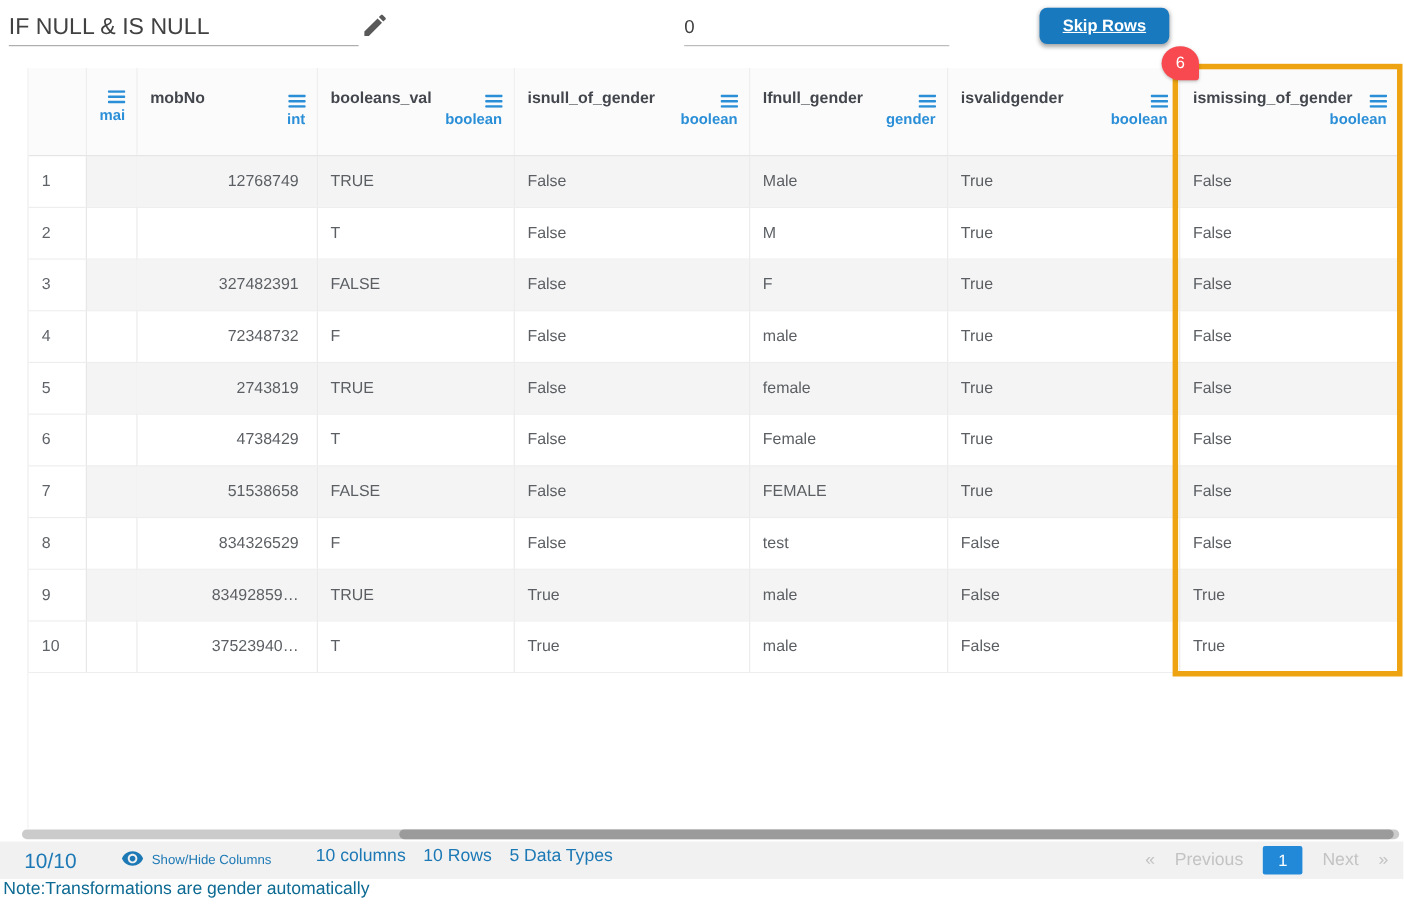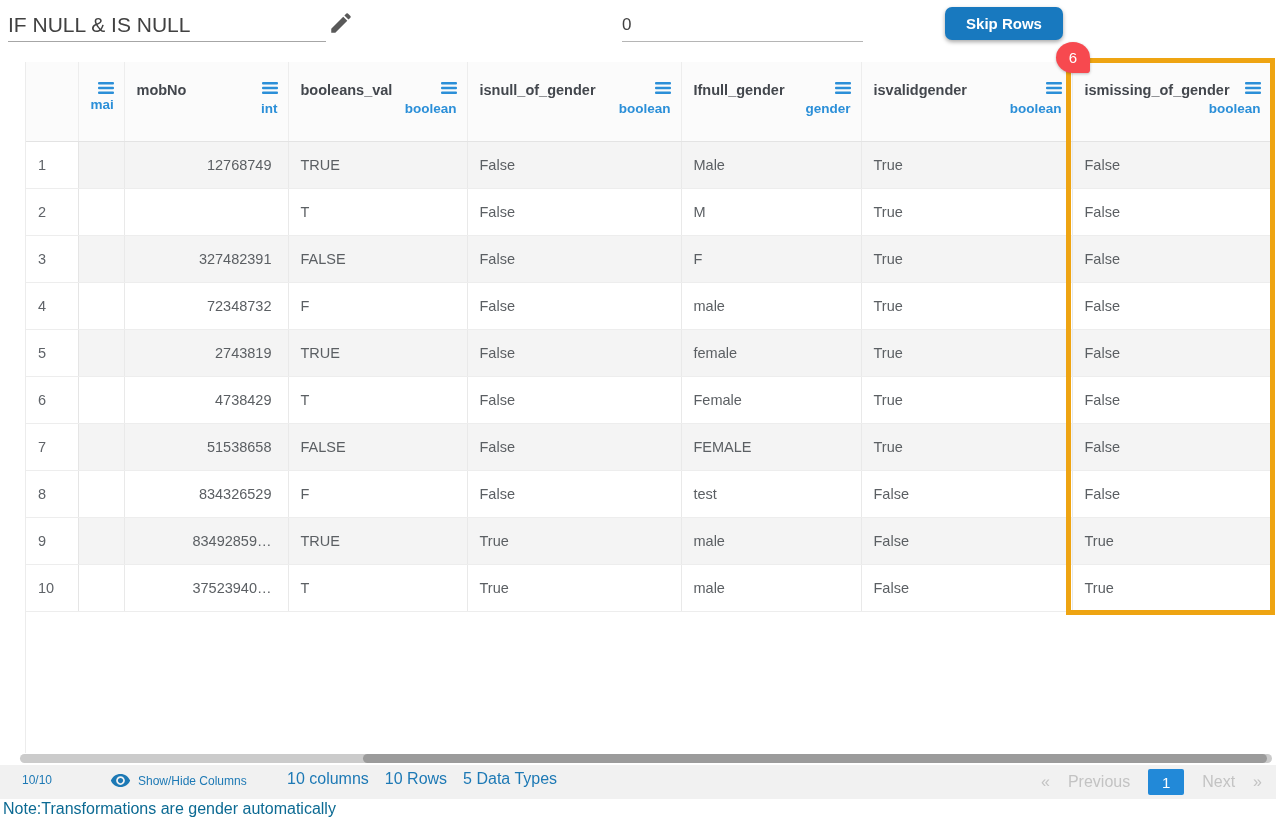--- a/index.html
+++ b/index.html
@@ -18,29 +18,30 @@
   .skip-input {
     position:absolute; left:622px; top:8px; width:241px; height:34px;
     border:none; border-bottom:1px solid #b5b5b5; outline:none;
     font-family:"Liberation Sans",sans-serif; font-size:17px; color:#414141; background:transparent;
   }
   .skip-btn {
     position:absolute; left:945px; top:7px; width:118px; height:33px;
     background:var(--button-blue,#1879bf); color:#fff; border:none; border-radius:7px;
     font-family:"Liberation Sans",sans-serif; font-size:15px; font-weight:bold; cursor:pointer;
     box-shadow:0 2px 4px rgba(0,0,0,0.35);
+    text-decoration:underline;
   }
 
   
   .grid-wrap { position:absolute; left:25px; top:62px; width:1245px;
                border-left:1px solid #ececec; background:#fff; }
   table { border-collapse:collapse; table-layout:fixed; width:1245px; }
   th { background:#fbfbfb; border-right:1px solid #ededed; border-bottom:1px solid #e3e3e3;
        height:79px; vertical-align:top; padding:20px 10px 0 12px; }
-  .h-top { display:flex; align-items:flex-start; justify-content:space-between; }
+  .h-top { display:flex; align-items:flex-end; justify-content:space-between; }
   .h-name { font-size:14.5px; color:#43474d; white-space:nowrap; overflow:hidden; }
   .h-menu { flex:0 0 auto; margin-left:4px; cursor:pointer; }
   .h-menu svg { display:block; }
   .h-type { text-align:right; font-size:13.5px; color:var(--type-blue,#2b8fd8); margin-top:3px;
             white-space:nowrap; overflow:hidden; }
   td { height:47px; vertical-align:middle; font-size:14.5px; color:#5b5f63;
        border-right:1px solid #e9e9e9; border-bottom:1px solid #ededed;
        padding:0 12px; white-space:nowrap; overflow:hidden; }
   tr.odd td { background:#f4f4f4; }
   tr.even td { background:#ffffff; }
@@ -57,21 +58,21 @@
                  box-shadow:0 1px 3px rgba(0,0,0,0.25); }
 
   
   .hscroll-track { position:absolute; left:20px; top:754px; width:1252px; height:9px;
                    background:#cbcbcb; border-radius:5px; }
   .hscroll-thumb { position:absolute; left:343px; top:0; width:904px; height:9px;
                    background:#9b9b9b; border-radius:5px; cursor:pointer; }
 
   
   .footer-bar { position:absolute; left:0; top:765px; width:1276px; height:34px; background:#f1f1f1; }
-  .footer-bar .count { position:absolute; left:22px; top:8px; font-size:12px; color:var(--link-blue,#1d79b5); }
+  .footer-bar .count { position:absolute; left:22px; top:8px; font-size:19px; color:var(--link-blue,#1d79b5); }
   .showhide { position:absolute; left:110px; top:5px; display:flex; align-items:center; gap:7px;
               color:var(--link-blue,#1d79b5); font-size:12px; cursor:pointer; }
   .showhide svg { width:21px; height:21px; fill:var(--link-blue,#1d79b5); }
   .stats { position:absolute; left:287px; top:5px; display:flex; gap:16px;
            color:var(--link-blue,#1d79b5); font-size:16px; }
   .pagination { position:absolute; right:14px; top:4px; display:flex; align-items:center; gap:18px;
                 font-size:16px; color:#c3c3c3; }
   .page-current { width:36px; height:26px; background:var(--active-page-blue,#2289d8); color:#fff;
                   display:flex; align-items:center; justify-content:center; border-radius:2px; font-size:15px; }
   .pag-item { cursor:pointer; }

